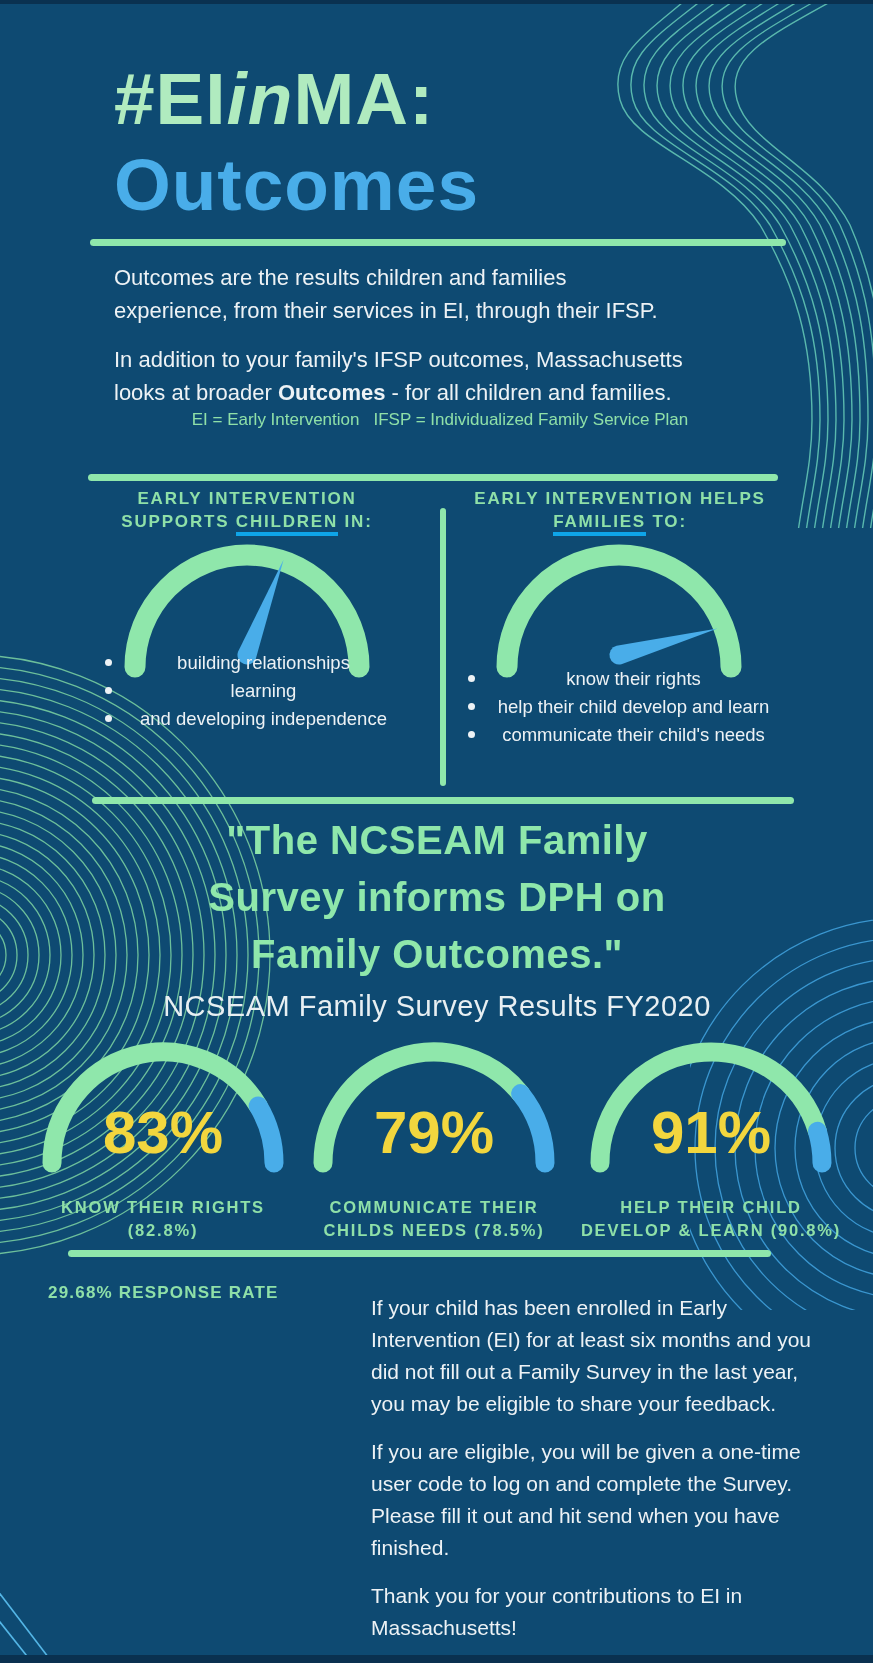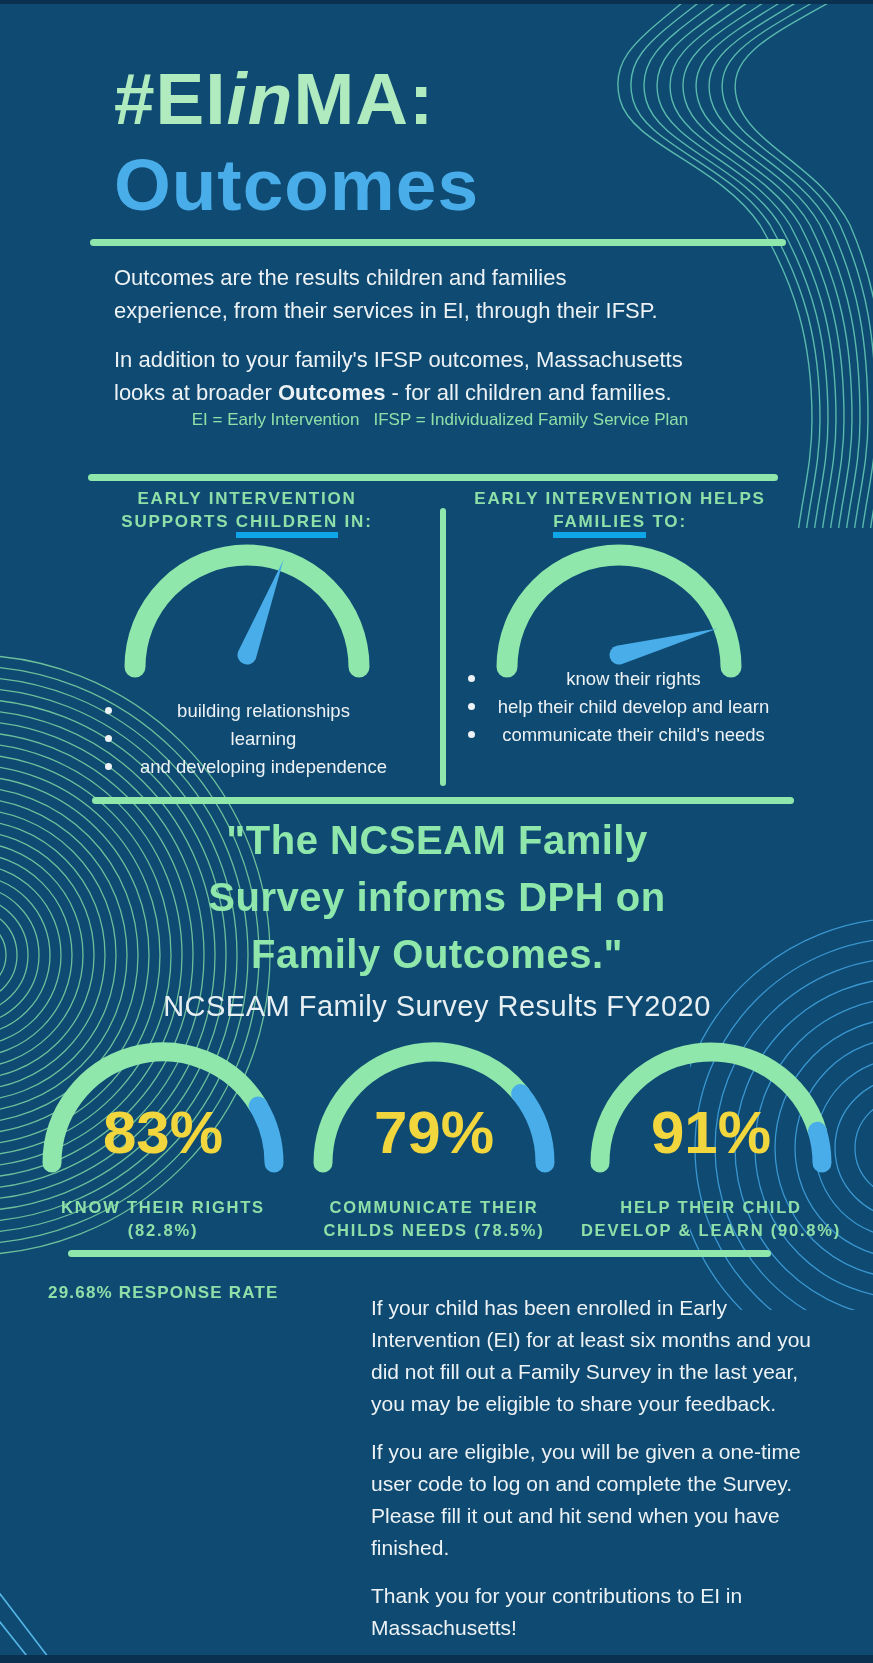--- a/index.html
+++ b/index.html
@@ -20,21 +20,21 @@
 
   
   .body-txt{color:#EDF2F5;font-size:22px;line-height:32.5px;white-space:pre-line;}
   .b{font-weight:700;}
   .legend{left:90px;top:410px;width:700px;display:flex;justify-content:center;gap:14px;
           color:#8FE0A8;font-size:17px;align-items:flex-end;}
 
   
   .colhead{color:#8FE0A8;font-size:17px;font-weight:700;letter-spacing:1.8px;line-height:23px;
            text-align:center;}
-  .und{border-bottom:6px solid #0ea5e9;padding-bottom:1px;}
+  .und{border-bottom:4px solid #0ea5e9;padding-bottom:1px;}
   .vrule{left:440px;top:508px;width:6px;height:278px;background:#8FE7AB;border-radius:3px;}
   .minigauge{width:250px;height:138px;}
   .mg-arc{stroke:#8FE7AB;stroke-width:21;fill:none;stroke-linecap:round;}
   .mg-needle{fill:#49ADE9;}
   .bullets{display:flex;flex-direction:column;}
   .bullet-row{display:flex;align-items:flex-start;height:28px;}
   .dot{width:7px;height:7px;border-radius:50%;background:#EDF2F5;margin:9px 0 0 20px;flex:none;}
   .bullet-txt{flex:1;text-align:center;color:#EDF2F5;font-size:18.5px;line-height:26px;}
 
   
@@ -157,21 +157,21 @@
       <path class="mg-needle" d="M 125 12 L 134.5 114 A 9.5 9.5 0 0 1 115.5 114 Z"></path>
     </g>
   </svg>
   <svg class="abs z minigauge" style="left:494px;top:541px;" viewBox="0 0 250 138">
     <path class="mg-arc" d="M 13 126 A 112 112 0 0 1 237 126"></path>
     <g transform="rotate(75 125 114)">
       <path class="mg-needle" d="M 125 12 L 134.5 114 A 9.5 9.5 0 0 1 115.5 114 Z"></path>
     </g>
   </svg>
 
-  <div class="abs z bullets" style="left:85px;top:698px;width:330px;">
+  <div class="abs z bullets" style="left:85px;top:650px;width:330px;">
     <div class="bullet-row">
         <span class="dot"></span>
         <span class="bullet-txt">building relationships</span>
       </div>
     <div class="bullet-row">
         <span class="dot"></span>
         <span class="bullet-txt">learning</span>
       </div>
     <div class="bullet-row">
         <span class="dot"></span>

